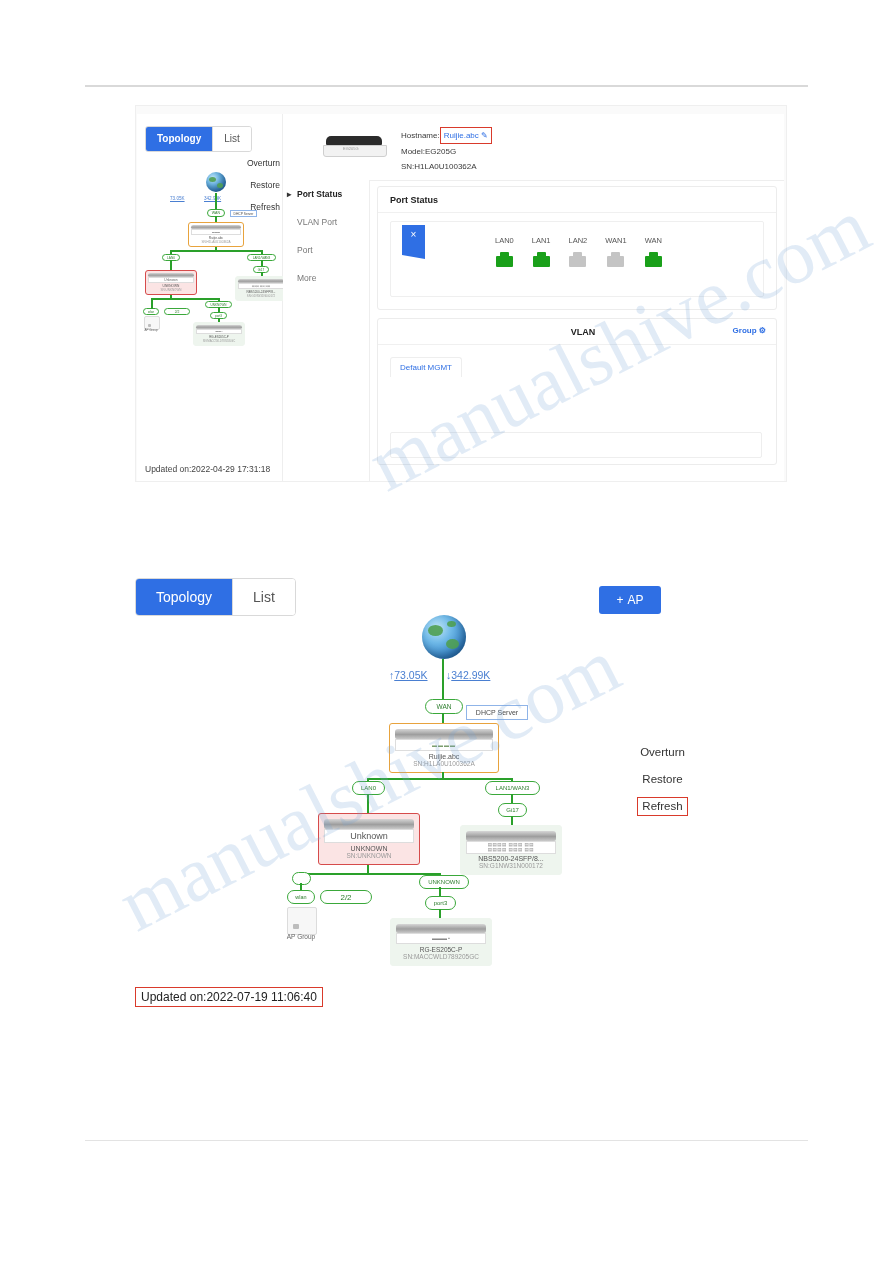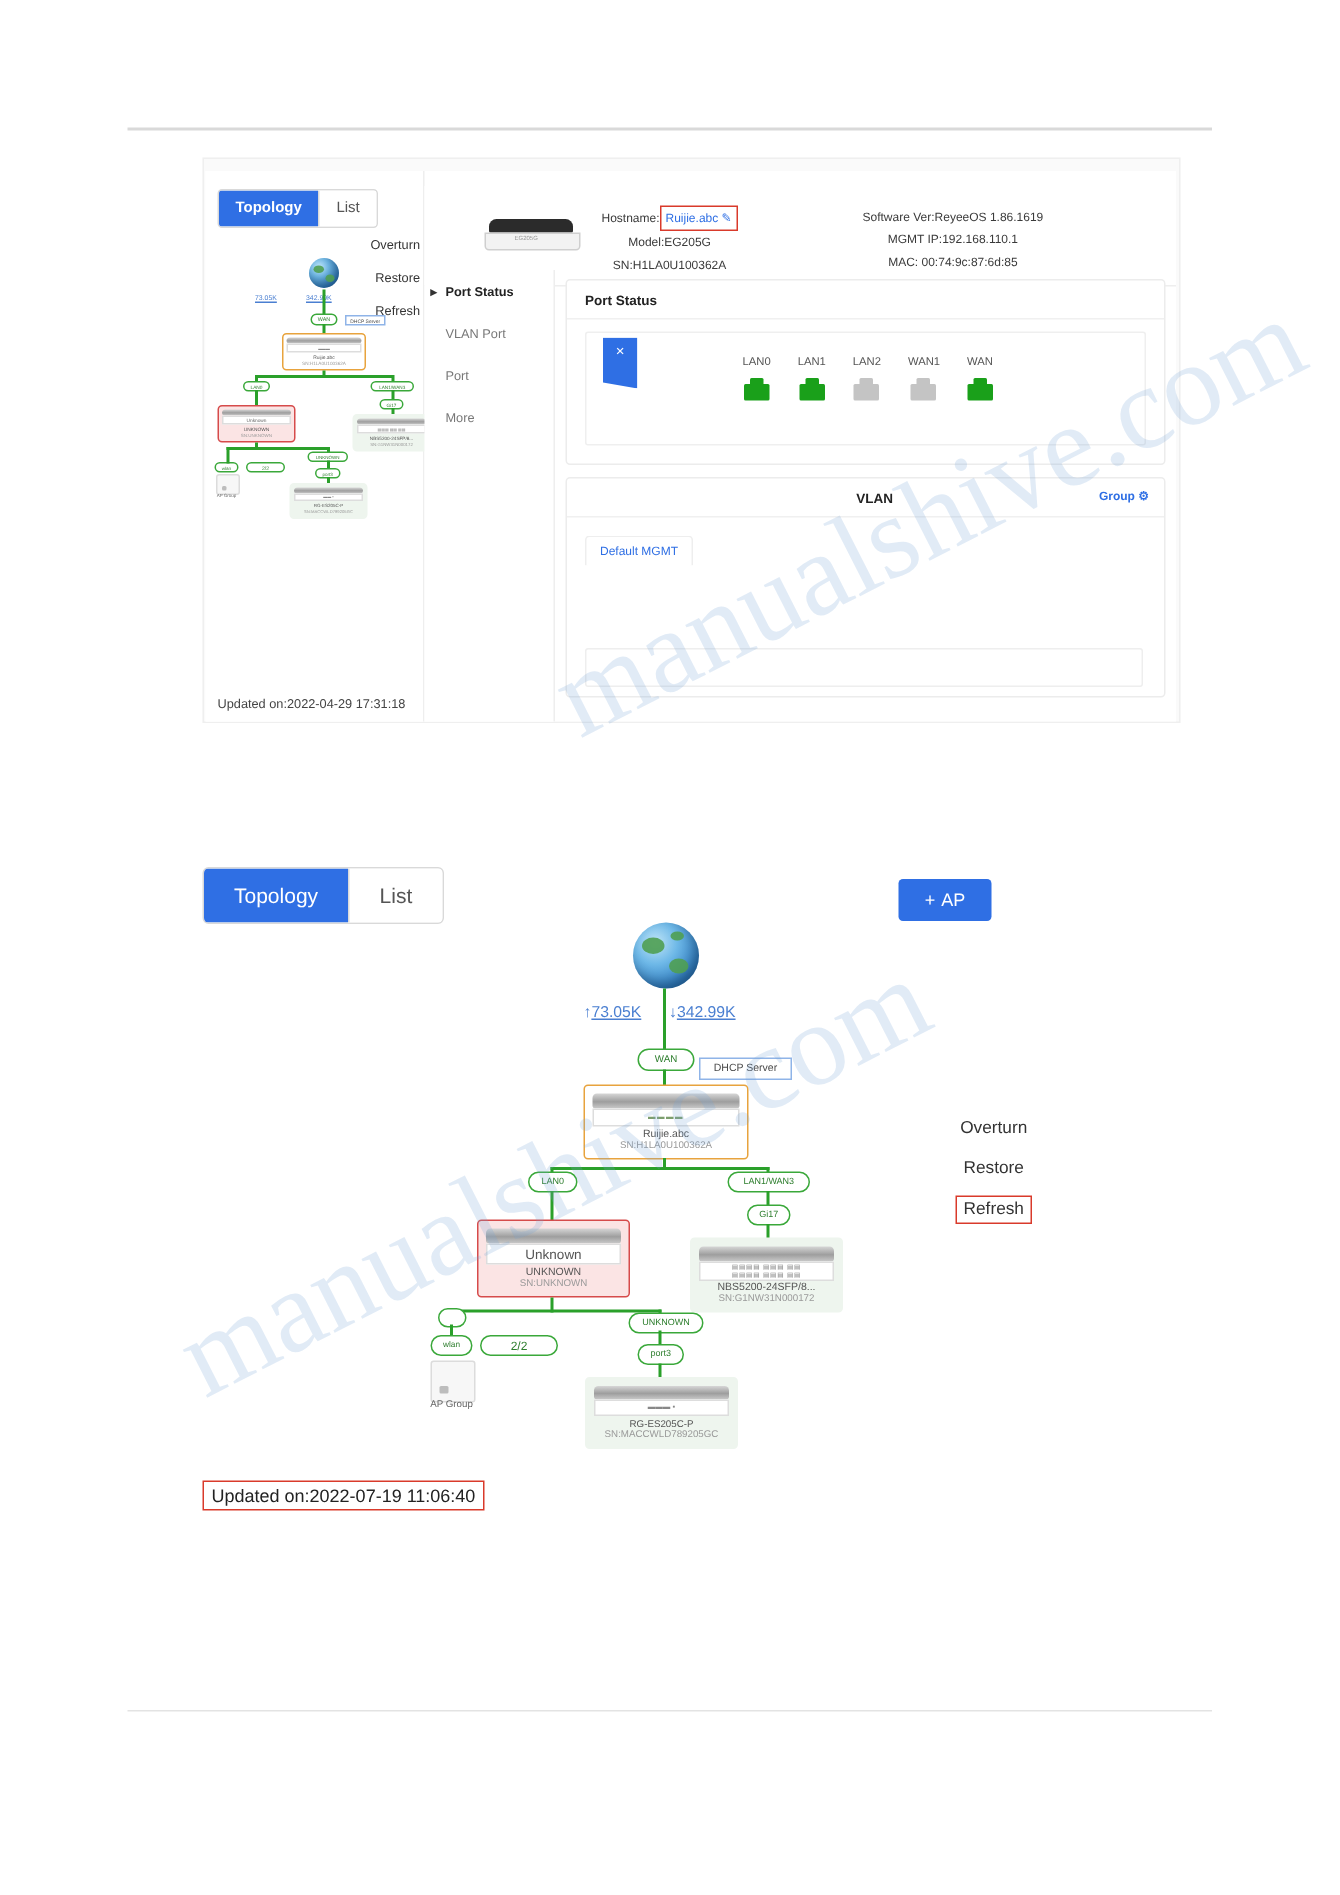--- a/index.html
+++ b/index.html
@@ -67,22 +67,22 @@
     background:#fff;border-right:1px solid #eee;
   }
   .f1-menu .mi{
     font-size:8.5px;color:#777;padding:9px 0 9px 14px;cursor:pointer;white-space:nowrap;
   }
   .f1-menu .mi.active{color:#222;font-weight:700;}
   .f1-menu .mi.active::before{content:"▸";position:absolute;left:4px;color:#333;}
   .f1-menu .mi{position:relative;}
 
   .f1-head{
-    position:absolute;left:146px;top:10px;width:501px;height:66px;
-    background:#fff;border-bottom:1px solid #eee;text-align:center;
+    position:absolute;left:146px;top:0px;width:501px;height:66px;
+    background:#fff;border-bottom:1px solid #eee;
   }
   .dev-img{
     position:absolute;left:40px;top:22px;width:62px;height:22px;
   }
   .dev-img .top{position:absolute;left:3px;top:0;width:56px;height:9px;background:#2b2b2b;border-radius:5px 5px 1px 1px;}
   .dev-img .bot{position:absolute;left:0;top:9px;width:62px;height:10px;background:#f2f2f2;border:1px solid #cfcfcf;border-radius:0 0 3px 3px;}
   .dev-img .lbl{position:absolute;left:20px;top:10px;font-size:4px;color:#999;}
 
   .kv{position:absolute;font-size:8px;color:#3a3a3a;line-height:15px;white-space:nowrap;}
   .kv.col1{left:118px;top:13px;}
@@ -320,25 +320,20 @@
           <div class="top"></div>
           <div class="bot"></div>
           <div class="lbl">EG205G</div>
         </div>
         <div class="kv col1">
           <div>
             <span>Hostname:</span><span class="redbox"><span class="hostval">Ruijie.abc</span> <span class="hostval">✎</span></span>
           </div>
           <div>Model:EG205G</div>
           <div>SN:H1LA0U100362A</div>
-        </div>
-        <div class="kv col2">
-          <div>Software Ver:ReyeeOS 1.86.1619</div>
-          <div>MGMT IP:192.168.110.1</div>
-          <div>MAC: 00:74:9c:87:6d:85</div>
         </div>
       </div>
 
       <div class="f1-menu">
         <div class="mi active">Port Status</div>
         <div class="mi">VLAN Port</div>
         <div class="mi">Port</div>
         <div class="mi">More</div>
       </div>
 

